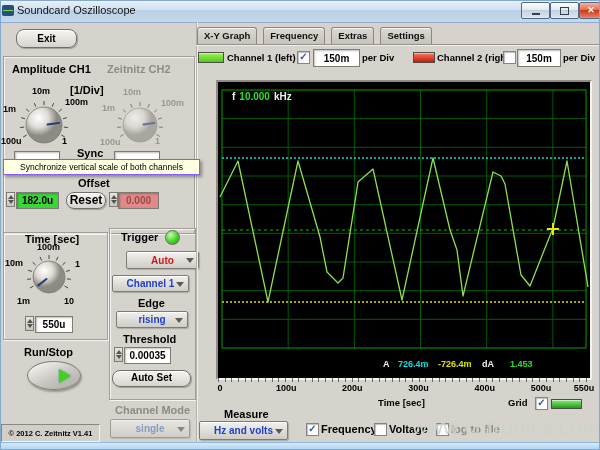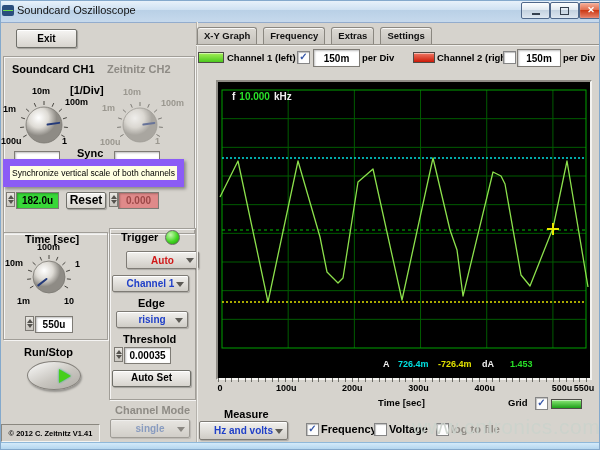--- a/index.html
+++ b/index.html
@@ -18,41 +18,41 @@
   .appicon{position:absolute;left:2px;top:5px;width:12px;height:11px;background:#2a4e7e;border-radius:2px;overflow:hidden}
   .appicon i{position:absolute;left:1px;top:5px;width:10px;height:1px;background:#6fe04a;display:block}
   .wbtn{position:absolute;top:2px;height:15px;border:1px solid #50688a;border-radius:2px;
     background:linear-gradient(#fdfefe,#dfe8f0 48%,#c4d2e0 50%,#dce6f0);box-shadow:inset 0 0 1px #fff;
     display:flex;align-items:center;justify-content:center}
   .wbtn.close{background:linear-gradient(#f6b09a,#e06a4a 48%,#cc3a16 50%,#e8826a)}
   .glyph-min{width:8px;height:2px;background:#35404e;margin-top:6px}
   .glyph-max{width:7px;height:6px;border:1px solid #35404e;background:transparent}
   .glyph-x{color:#fff;font-size:9px;font-weight:bold;line-height:9px}
   
-  .btn3d{position:absolute;background:linear-gradient(#f6f5f3,#d7d4ce);border:1px solid #70706a;border-radius:2px;
+  .btn3d{position:absolute;background:linear-gradient(#f6f5f3,#d7d4ce);border:1px solid #70706a;border-radius:8px;
     box-shadow:inset 0 1px 0 #fff,1px 1px 1px rgba(0,0,0,.25);
     font-weight:bold;color:#000;text-align:center;cursor:default}
   .gbox{position:absolute;border:1px solid #a19e98;box-shadow:inset 1px 1px 0 rgba(255,255,255,.75),1px 1px 0 rgba(255,255,255,.75)}
   .field{position:absolute;background:#fff;border:1px solid #7e7b75;box-shadow:inset 1px 1px 2px rgba(0,0,0,.25);
     font-weight:bold;font-size:10px;color:#000;display:flex;align-items:center;justify-content:center;white-space:nowrap}
   .spin{position:absolute;width:9px;background:linear-gradient(#e8e6e1,#c9c6c0);border:1px solid #7e7b75;box-sizing:border-box}
   .spin i{position:absolute;left:1px;width:0;height:0;border-left:3px solid transparent;border-right:3px solid transparent}
   .spin i.up{top:2px;border-bottom:4px solid #55534e}
   .spin i.dn{bottom:2px;border-top:4px solid #55534e}
   .dd{position:absolute;background:linear-gradient(#f2f1ee,#cfccc6);border:1px solid #7e7b75;border-radius:2px;
     box-shadow:inset 0 1px 0 #fff,1px 1px 1px rgba(0,0,0,.2);
     display:flex;align-items:center;justify-content:center;font-weight:bold;font-size:10px}
   .dd .tri{position:absolute;right:4px;top:calc(50% - 2px);width:0;height:0;
     border-left:4px solid transparent;border-right:4px solid transparent;border-top:5px solid #5c5a55}
   .dd.disabled{opacity:.62}
   .cb{position:absolute;width:11px;height:11px;background:#fdfdfd;border:1px solid #858585;
     box-shadow:inset 1px 1px 1px rgba(0,0,0,.25);font-size:10px;line-height:10px;text-align:center;color:#3556a8;font-weight:bold}
   .cb.checked::after{content:"\2713"}
-  .tooltipbox{position:absolute;background:#ffffe1;border:7px solid #8b5cf6;font-size:8.5px;color:#000;
-    padding:2px 2px;white-space:nowrap;box-shadow:2px 2px 3px rgba(0,0,0,.35);z-index:20}
+  .tooltipbox{position:absolute;background:#ffffe1;border:1px solid #8b5cf6;font-size:8.5px;color:#000;
+    padding:2px 16px;white-space:nowrap;box-shadow:2px 2px 3px rgba(0,0,0,.35);z-index:20}
   .swatch{position:absolute;border:1px solid #4e4c48;box-shadow:inset 0 1px 0 rgba(255,255,255,.5)}
   .led{position:absolute;width:13px;height:13px;border-radius:50%;border:1px solid #6a6a66;
     background:radial-gradient(circle at 35% 30%,#c8f8b0,#42d622 55%,#1e9408)}
   .oval{position:absolute;width:52px;height:27px;border-radius:50%;border:1px solid #84817b;
     background:linear-gradient(155deg,#fbfbfa,#c9c6c0 55%,#aeaba5);box-shadow:1px 2px 2px rgba(0,0,0,.3);
     display:flex;align-items:center;justify-content:flex-end}
   .play{width:0;height:0;border-top:7px solid transparent;border-bottom:7px solid transparent;
     border-left:12px solid #46cf1c;margin-right:9px;filter:drop-shadow(0 0 1px #2a8)}
   
   .tabbar{position:absolute;left:197px;top:27px;height:17px;display:flex;gap:6px}
@@ -98,21 +98,21 @@
     </div>
   <div class="wbtn close" style="left:579px;width:22px">
       <span class="glyph-x">✕</span>
     </div>
 </div>
 <div class="frame"></div>
 
 <div class="btn3d" style="left:16px;top:29px;width:59px;height:17px;font-size:10px;line-height:17px">Exit</div>
 
 <div class="gbox" style="left:3px;top:56px;width:190px;height:176px"></div>
-<span class="lbl big" style="left:12px;top:63px">Soundcard CH1</span>
+<span class="lbl big" style="left:12px;top:63px">Amplitude CH1</span>
 <span class="lbl big gray" style="left:107px;top:63px">Zeitnitz CH2</span>
 <span class="lbl big" style="left:70px;top:84px">[1/Div]</span>
 
 <svg class="knob" style="left:16px;top:97px" width="56" height="56">
     <defs>
       <radialGradient id="kg0" cx="35%" cy="30%">
         <stop offset="0%" stop-color="#ffffff"></stop>
         <stop offset="55%" stop-color="#dedbd5"></stop>
         <stop offset="100%" stop-color="#8e8b85"></stop>
       </radialGradient>
@@ -309,21 +309,21 @@
   <span class="st" style="left: 292px; top: 277px; color: rgb(40, 224, 40);">1.453</span>
 </div>
 
 <div class="xtickstrip"></div>
 <div class="xlabels">
     <span class="xt" style="left: 2px;">0</span>
     <span class="xt" style="left: 68.1818px;">100u</span>
     <span class="xt" style="left: 134.364px;">200u</span>
     <span class="xt" style="left: 200.545px;">300u</span>
     <span class="xt" style="left: 266.727px;">400u</span>
-    <span class="xt" style="left: 344px; text-align: right;">500u</span>
+    <span class="xt" style="left: 323px; text-align: right;">500u</span>
     <span class="xt" style="left: 366px;">550u</span>
   </div>
 <span class="lbl" style="left:378px;top:397px">Time [sec]</span>
 <span class="lbl" style="left:508px;top:397px">Grid</span>
 <div class="cb checked" style="left:535px;top:397px"></div>
 <div class="swatch" style="left: 551px; top: 399px; width: 29px; height: 8px; background: linear-gradient(rgb(140, 232, 120), rgb(30, 160, 24));"></div>
 
 <span class="lbl big" style="left:224px;top:408px">Measure</span>
 <div class="dd" style="left:199px;top:421px;width:87px;height:17px;color:#2040c8">
   <span>Hz and volts</span>

